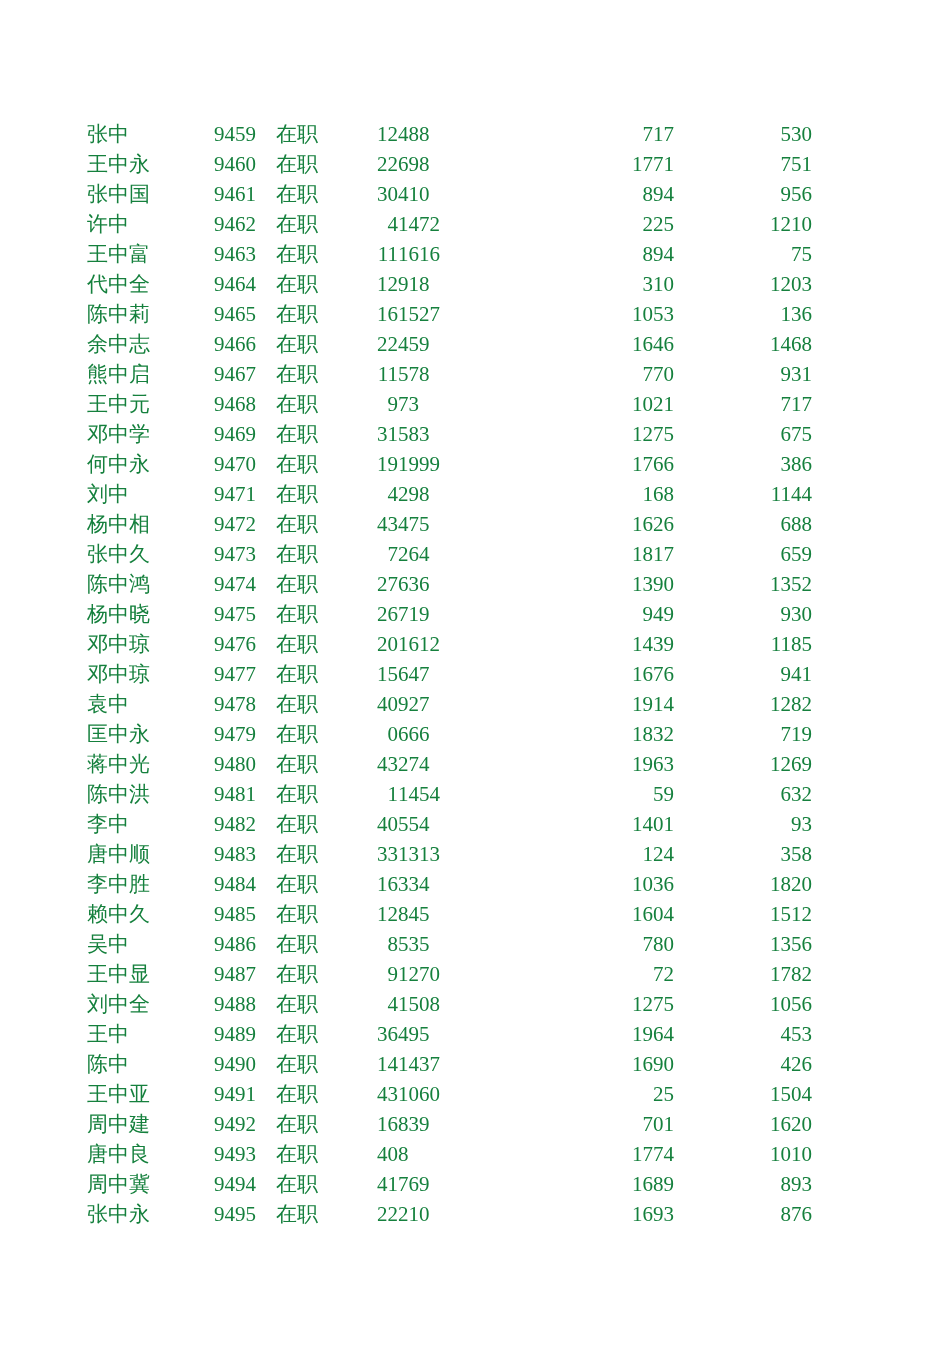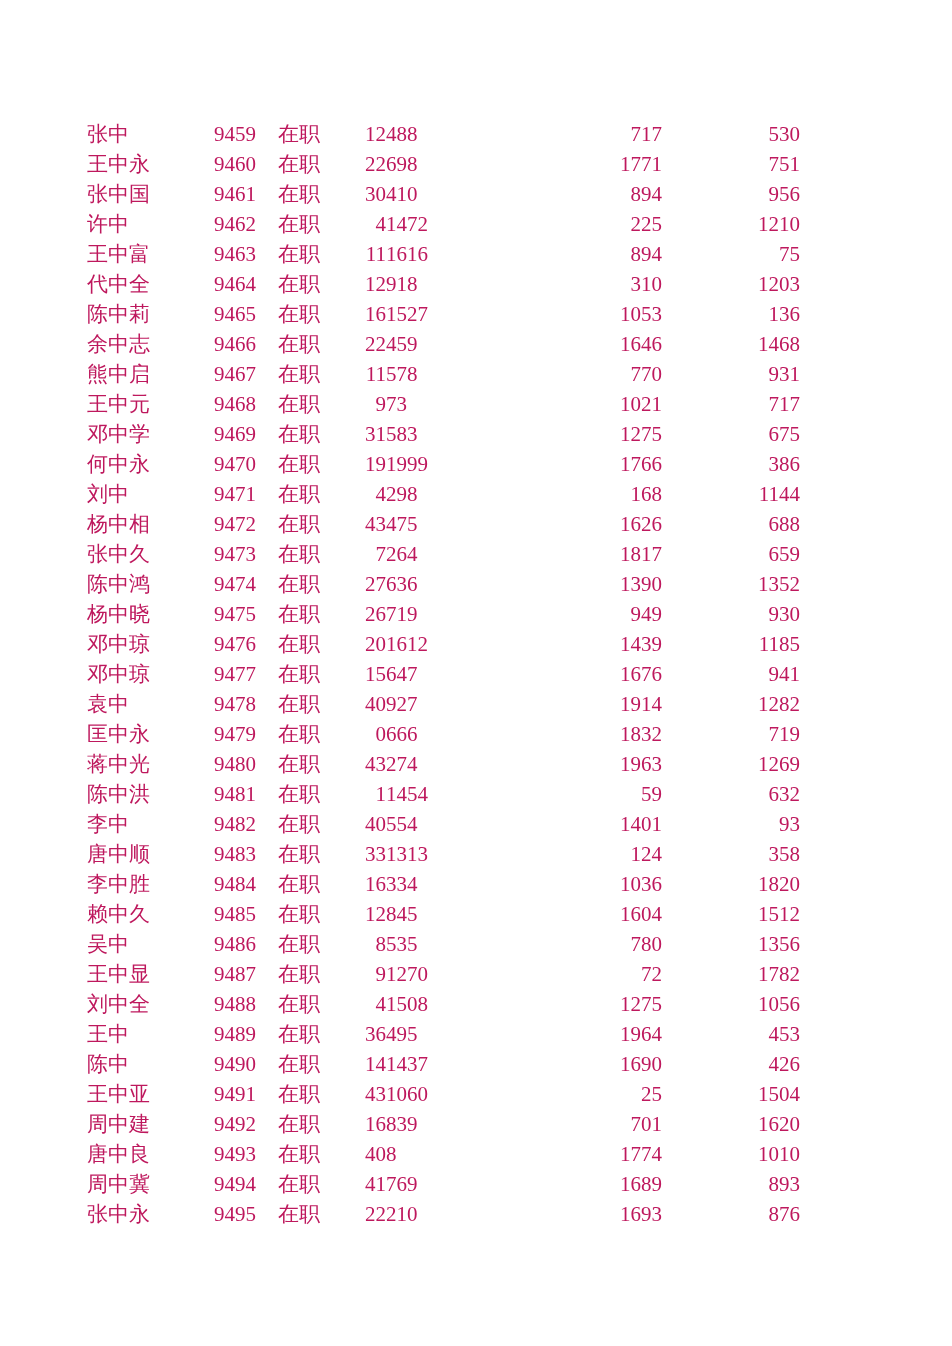--- a/index.html
+++ b/index.html
@@ -7,38 +7,38 @@
     padding: 0;
     background: #ffffff;
   }
   .page {
     position: relative;
     width: 952px;
     height: 1346px;
     background: #ffffff;
     overflow: hidden;
     font-family: "Liberation Serif", "DejaVu Serif", serif;
-    color: #be185d;
+    color: #15803d;
   }
   .table {
     position: absolute;
     top: 119px;
     left: 87px;
   }
   .row {
     display: flex;
     height: 30px;
     line-height: 30px;
     font-size: 21px;
     white-space: nowrap;
   }
   .cell { display: block; overflow: hidden; }
   .cell.name   { width: 118px; text-align: left;  }
   .cell.id     { width: 51px;  text-align: right; }
-  .cell.status { width: 56px;  margin-left: 8px; text-align: right; }
+  .cell.status { width: 56px;  margin-left: 20px; text-align: left; }
   .cell.v1     { width: 66px;  text-align: right; }
   .cell.v2     { width: 137px; text-align: left; }
   .cell.v3     { width: 139px; text-align: right; }
   .cell.v4     { width: 138px; text-align: right; }
 </style>
 </head>
 <body>
 
 <div class="page">
   <div class="table" id="rows-container">

